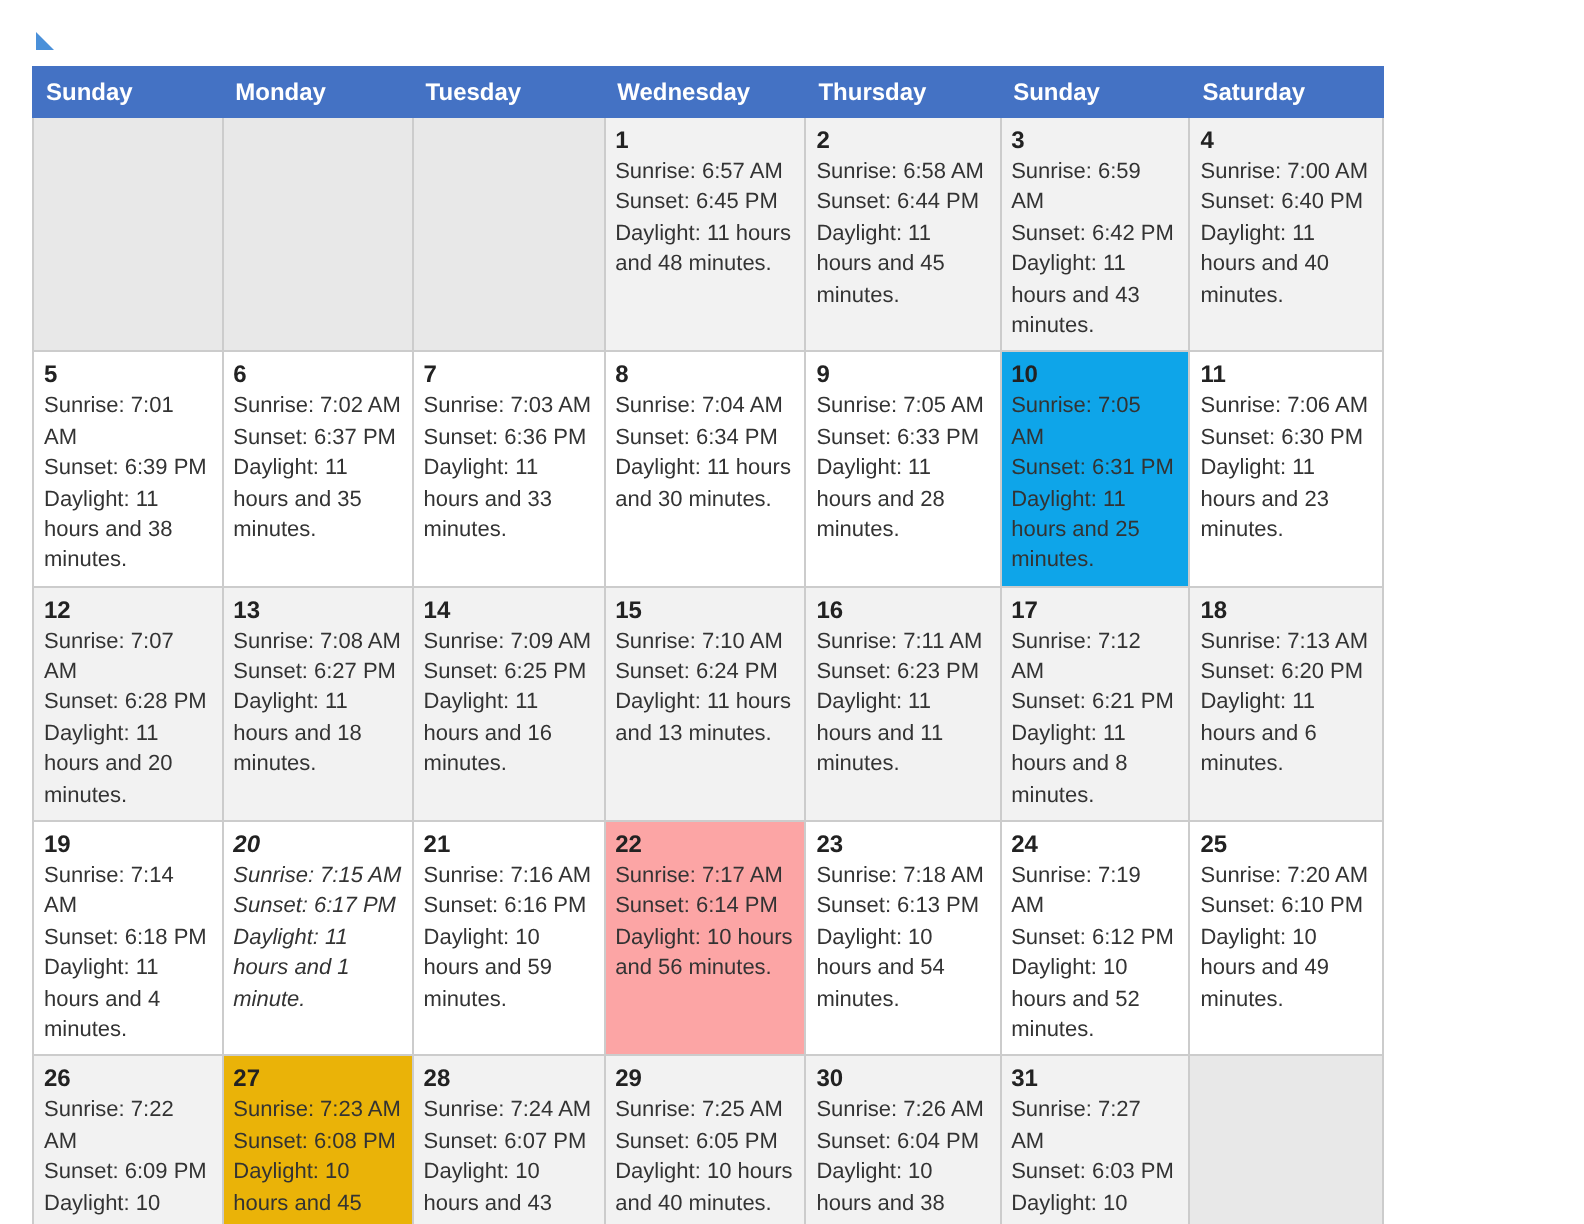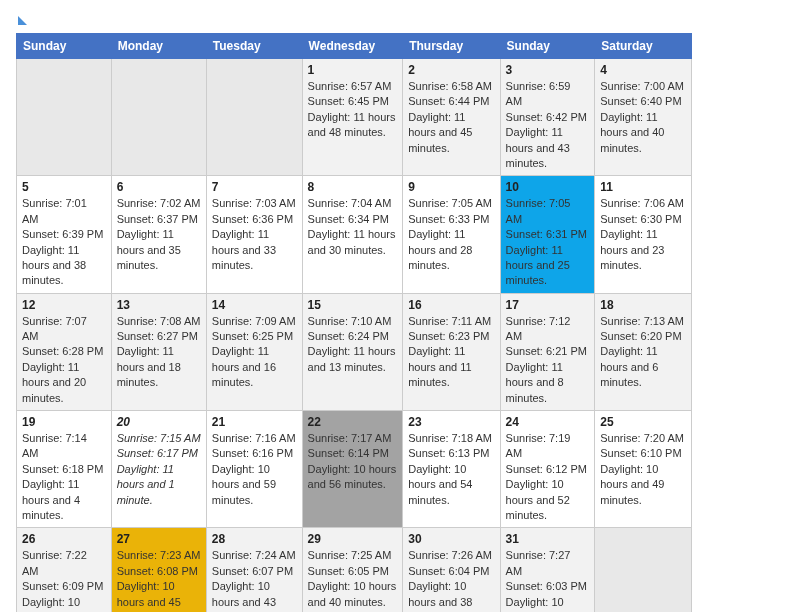--- a/index.html
+++ b/index.html
@@ -270,21 +270,21 @@
             <div class="day-info" style="white-space: pre-line;">Sunrise: 7:15 AM
 Sunset: 6:17 PM
 Daylight: 11 hours and 1 minute.</div>
           </td>
           <td style="background-color: rgb(255, 255, 255);">
             <span class="day-num">21</span>
             <div class="day-info" style="white-space: pre-line;">Sunrise: 7:16 AM
 Sunset: 6:16 PM
 Daylight: 10 hours and 59 minutes.</div>
           </td>
-          <td style="background-color: #a3a3a3;">
+          <td style="background-color: #fca5a5;">
             <span class="day-num">22</span>
             <div class="day-info" style="white-space: pre-line;">Sunrise: 7:17 AM
 Sunset: 6:14 PM
 Daylight: 10 hours and 56 minutes.</div>
           </td>
           <td style="background-color: rgb(255, 255, 255);">
             <span class="day-num">23</span>
             <div class="day-info" style="white-space: pre-line;">Sunrise: 7:18 AM
 Sunset: 6:13 PM
 Daylight: 10 hours and 54 minutes.</div>

